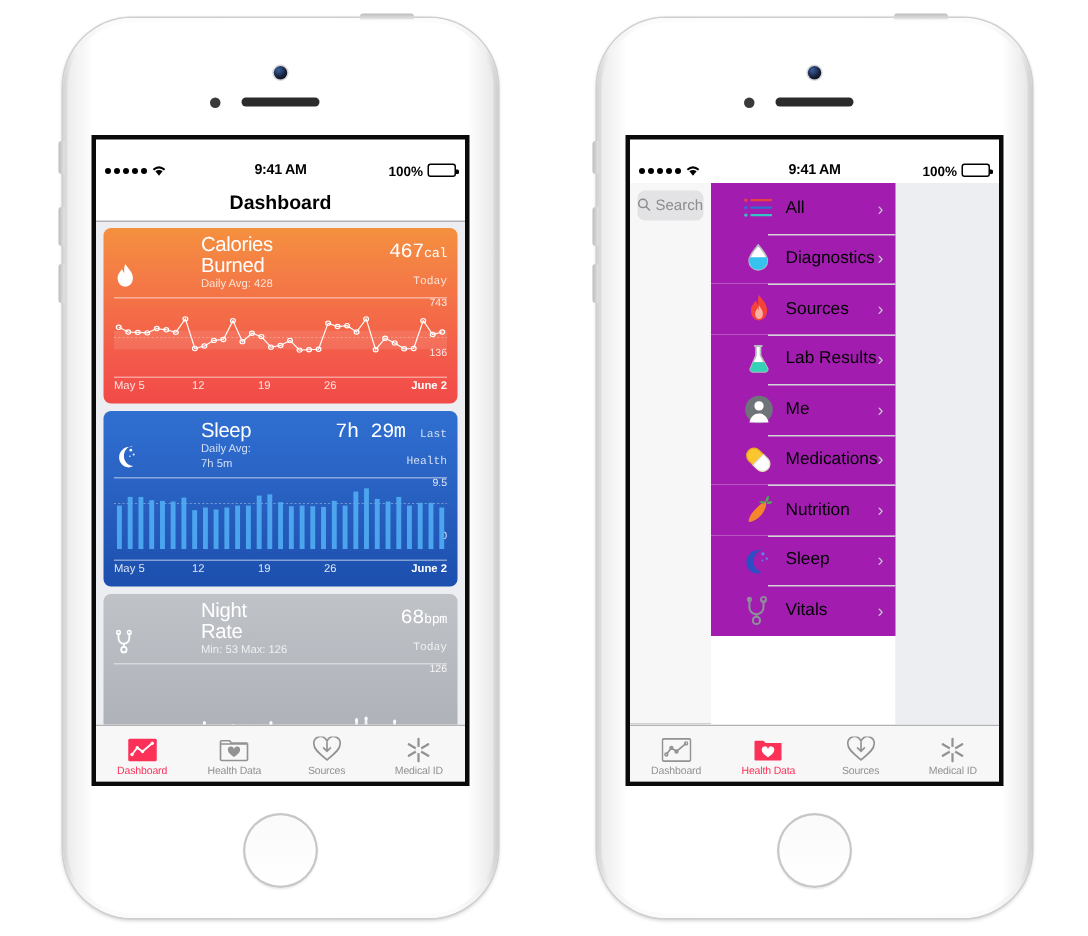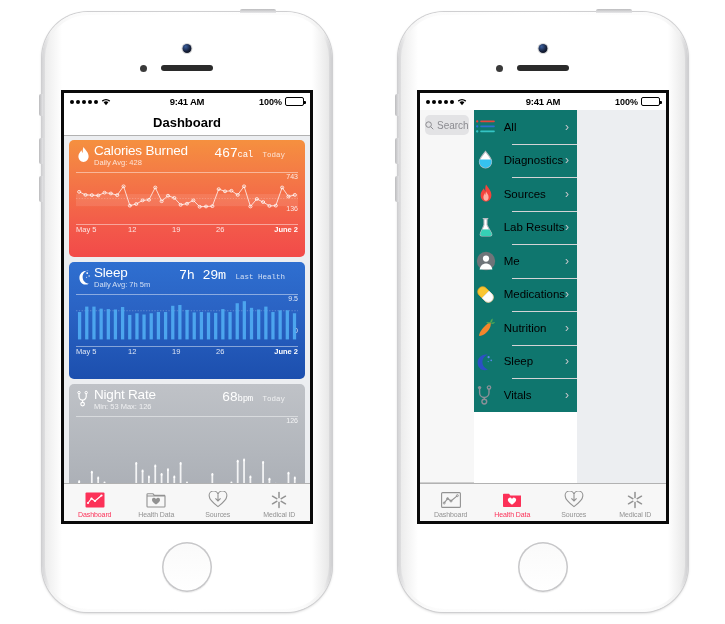--- a/index.html
+++ b/index.html
@@ -71,20 +71,21 @@
     overflow: hidden;
     display: flex; flex-direction: column;
   }
 
   
   .statusbar {
     height: 17px; flex: 0 0 17px; background: #fff;
     display: flex; align-items: center; padding: 0 6px;
     font-size: 9px; font-weight: bold; color: #000;
     position: relative;
+    margin-top: 12px;
   }
   .sb-left { display: flex; align-items: center; gap: 3px; }
   .dots { display: flex; gap: 2px; }
   .dot { width: 4px; height: 4px; border-radius: 50%; background: #000; }
   .wifi { width: 10px; height: 9px; position: relative; }
   .wifi svg { display:block; }
   .sb-time { position: absolute; left: 0; right: 0; text-align: center;
              font-size: 9.5px; font-weight: bold; letter-spacing: -0.2px; }
   .sb-right { margin-left: auto; display: flex; align-items: center; gap: 3px; z-index:2; }
   .batt-pct { font-size: 9px; font-weight: bold; }
@@ -105,39 +106,39 @@
   .content { flex: 1 1 auto; position: relative; overflow: hidden; background: #eceef1; }
 
   
   .cards { padding: 4px 5px 0 5px; display: flex; flex-direction: column; gap: 5px; }
   .card { border-radius: 5px; overflow: hidden; position: relative;
           height: 117px; display: flex; flex-direction: column; }
   .card.calories { background: linear-gradient(to bottom,#f5903f 0%,#f47a46 30%,#f3594a 75%,#f24a49 100%); }
   .card.sleep    { background: linear-gradient(to bottom,#2f6fd0 0%,#2a63c4 40%,#1c4fae 100%); }
   .card.heart    { background: linear-gradient(to bottom,#bfc2c7 0%,#b2b6bc 60%,#a9adb4 100%); }
 
-  .card-head { padding: 4px 20px 3px 7px; display: flex; align-items: flex-start; }
+  .card-head { padding: 4px 7px 3px 7px; display: flex; align-items: flex-end; gap: 40px; }
   .card-icon { width: 15px; height: 20px; flex: 0 0 15px; margin-right: 3px; margin-top: 1px; }
   .card-titles { display: flex; flex-direction: column; }
   .card-title { font-size: 13.5px; color: #fff; line-height: 14px; letter-spacing: -0.2px; }
   .card-sub { font-size: 7.5px; color: rgba(255,255,255,.78); line-height: 10px; }
   .card-vals { margin-left: auto; text-align: right; font-family: Liberation Mono, monospace; }
   .card-val { font-size: 13.5px; color: #fff; line-height: 14px; letter-spacing: -0.3px; }
   .card-val .unit { font-size: 9px; }
   .card-when { font-size: 7.5px; color: rgba(255,255,255,.78); line-height: 10px; }
 
   .card-rule { height: 1px; background: rgba(255,255,255,.45); margin: 1px 7px 0 7px; }
 
   .chart-wrap { flex: 1 1 auto; position: relative; margin: 0 7px; }
   .chart-svg { position: absolute; inset: 0; width: 100%; height: 100%; }
   .ylab { position: absolute; right: 0; font-size: 7px; color: rgba(255,255,255,.85); }
   .ylab.top { top: 0; }
   .ylab.bot { bottom: 12px; }
 
-  .xaxis { height: 33px; margin: 0 7px; position: relative; }
+  .xaxis { height: 18px; margin: 0 7px; position: relative; }
   .xaxis .tick { position: absolute; font-size: 7.5px; color: rgba(255,255,255,.85); top: 1px; }
   .xaxis .tick.bold { font-weight: bold; color: #fff; }
   .axis-line { position:absolute; left:0; right:0; height:1px; background: rgba(255,255,255,.45); }
 
   
   .tabbar {
     flex: 0 0 38px; background: #f7f7f7; border-top: 1px solid #b2b2b2;
     display: flex;
   }
   .tab { flex: 1; display: flex; flex-direction: column; align-items: center;
@@ -145,22 +146,22 @@
   .tab-icon { height: 20px; display: flex; align-items: center; justify-content: center; }
   .tab-label { font-size: 7px; color: #929292; letter-spacing: -0.1px; }
   .tab.active .tab-label { color: #fc3158; }
 
   
   .searchbar-area { background: #f7f7f7; padding: 5px 5px 6px 5px; border-bottom: 1px solid #cfcfcf; }
   .searchbar { background: #e3e3e5; border-radius: 5px; height: 20px;
                display: flex; align-items: center; justify-content: center; gap: 3px; }
   .search-ph { font-size: 10px; color: #8b8b90; }
   .list { background: #fff; }
-  .list-row { height: 33.5px; display: flex; align-items: center; padding-left: 1px;
-              position: relative; background: #0f766e; }
+  .list-row { height: 33.5px; display: flex; align-items: center; padding-left: 21px;
+              position: relative; background: #a21caf; }
   .list-row + .list-row::before {
     content: ''; position: absolute; top: 0; left: 38px; right: 0; height: 1px; background: #d4d4d6;
   }
   .row-icon { width: 22px; height: 22px; flex: 0 0 22px; margin-right: 7px;
               display: flex; align-items: center; justify-content: center; }
   .row-label { font-size: 11.5px; color: #000; }
   .chev { margin-left: auto; margin-right: 8px; color: #c7c7cc; font-size: 12px; line-height: 1; }
   .list-filler { background: #eceef1; flex: 1 1 auto; }
   .list-scroll { display: flex; flex-direction: row; height: 100%; }
 </style>

